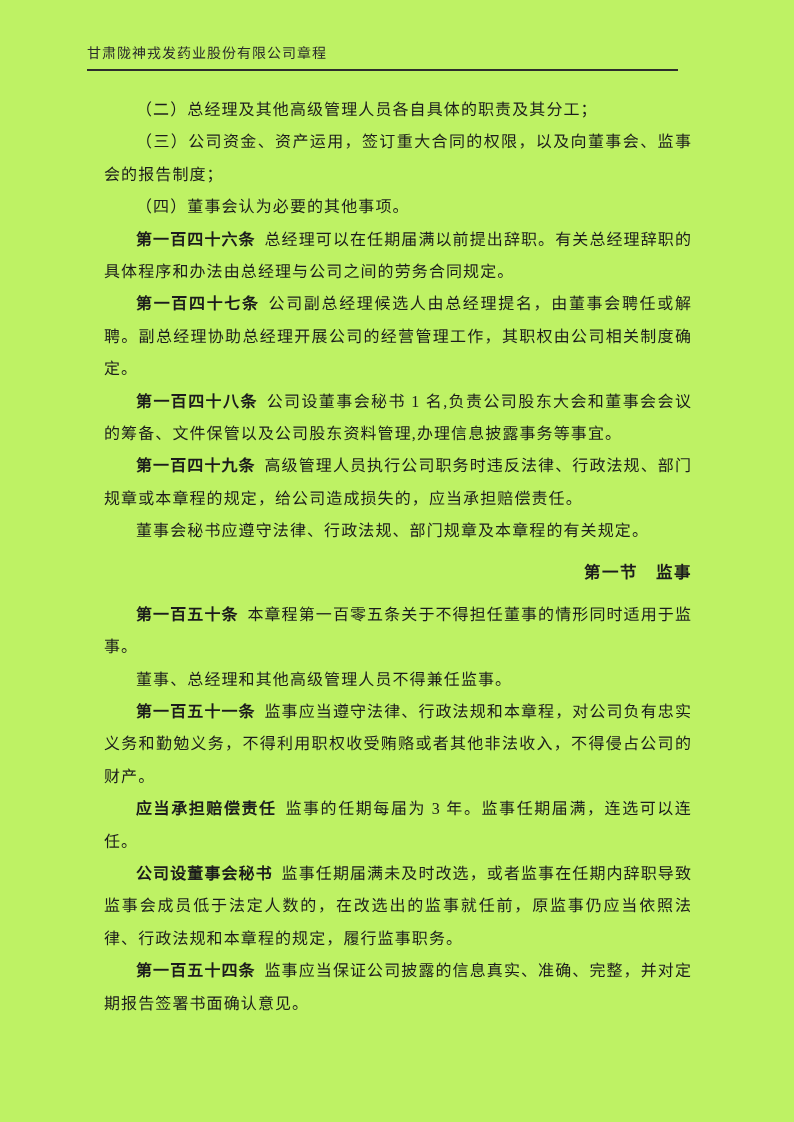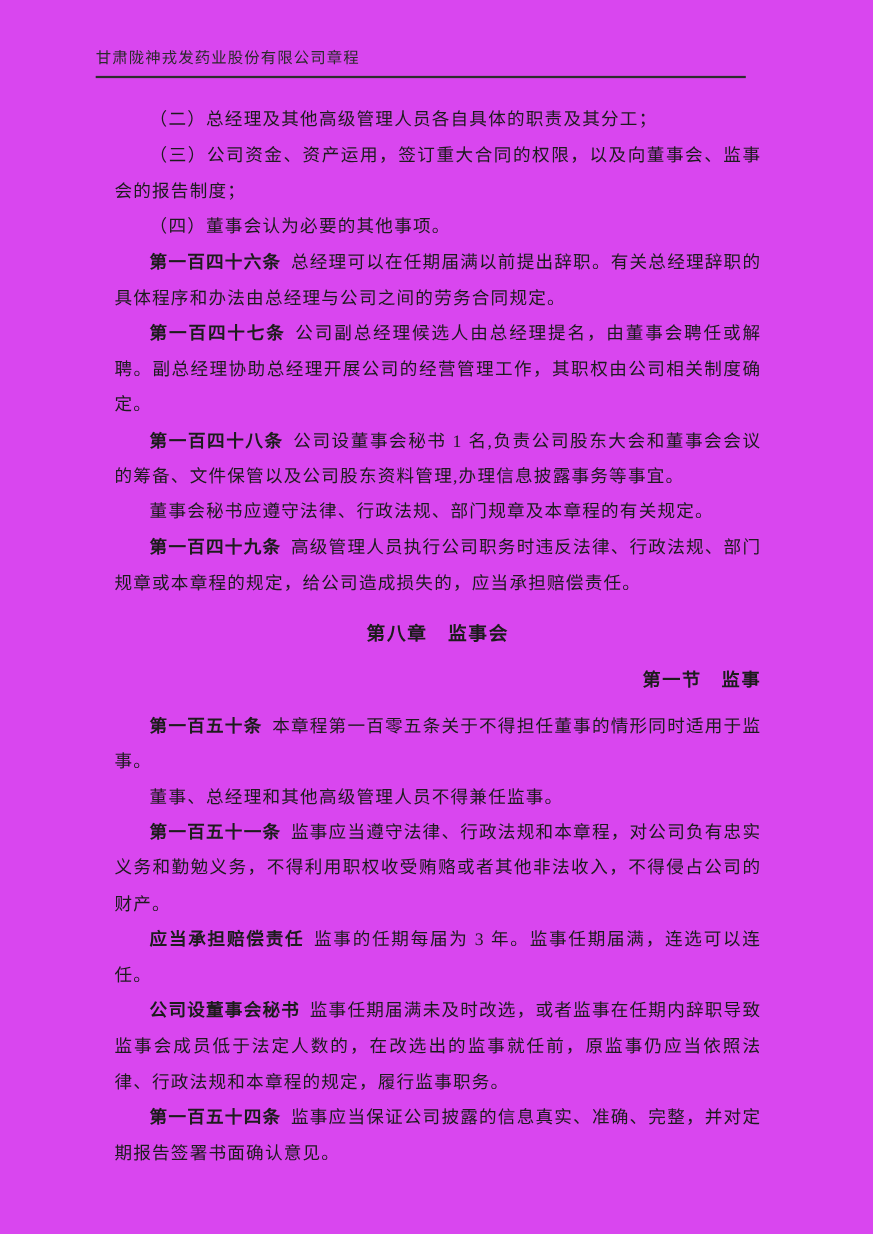--- a/index.html
+++ b/index.html
@@ -5,21 +5,21 @@
   html, body {
     margin: 0;
     padding: 0;
     background: #ffffff;
   }
   .page {
     position: relative;
     width: 794px;
     height: 1122px;
     margin: 0 auto;
-    background: #d946ef;
+    background: #bef264;
     overflow: hidden;
     font-family: "Liberation Serif", "DejaVu Serif", serif;
     color: #1c1c1c;
   }
   .header {
     position: absolute;
     top: 44px;
     left: 87px;
     right: 116px;
     font-size: 14px;
@@ -81,23 +81,22 @@
 <div class="page">
   <div class="header">甘肃陇神戎发药业股份有限公司章程</div>
 
   <div class="doc-body">
       <p class="para">（二）总经理及其他高级管理人员各自具体的职责及其分工；</p>
       <p class="para">（三）公司资金、资产运用，签订重大合同的权限，以及向董事会、监事会的报告制度；</p>
       <p class="para">（四）董事会认为必要的其他事项。</p>
       <p class="para"><b class="lead">第一百四十六条</b>总经理可以在任期届满以前提出辞职。有关总经理辞职的具体程序和办法由总经理与公司之间的劳务合同规定。</p>
       <p class="para"><b class="lead">第一百四十七条</b>公司副总经理候选人由总经理提名，由董事会聘任或解聘。副总经理协助总经理开展公司的经营管理工作，其职权由公司相关制度确定。</p>
       <p class="para"><b class="lead">第一百四十八条</b>公司设董事会秘书 1 名,负责公司股东大会和董事会会议的筹备、文件保管以及公司股东资料管理,办理信息披露事务等事宜。</p>
+      <p class="para"><b class="lead">第一百四十九条</b>高级管理人员执行公司职务时违反法律、行政法规、部门规章或本章程的规定，给公司造成损失的，应当承担赔偿责任。</p>
       <p class="para">董事会秘书应遵守法律、行政法规、部门规章及本章程的有关规定。</p>
-      <p class="para"><b class="lead">第一百四十九条</b>高级管理人员执行公司职务时违反法律、行政法规、部门规章或本章程的规定，给公司造成损失的，应当承担赔偿责任。</p>
-      <div class="chapter-heading">第八章　监事会</div>
       <div class="section-heading">第一节　监事</div>
       <p class="para"><b class="lead">第一百五十条</b>本章程第一百零五条关于不得担任董事的情形同时适用于监事。</p>
       <p class="para">董事、总经理和其他高级管理人员不得兼任监事。</p>
       <p class="para"><b class="lead">第一百五十一条</b>监事应当遵守法律、行政法规和本章程，对公司负有忠实义务和勤勉义务，不得利用职权收受贿赂或者其他非法收入，不得侵占公司的财产。</p>
       <p class="para"><b class="lead">应当承担赔偿责任</b>监事的任期每届为 3 年。监事任期届满，连选可以连任。</p>
       <p class="para"><b class="lead">公司设董事会秘书</b>监事任期届满未及时改选，或者监事在任期内辞职导致监事会成员低于法定人数的，在改选出的监事就任前，原监事仍应当依照法律、行政法规和本章程的规定，履行监事职务。</p>
       <p class="para"><b class="lead">第一百五十四条</b>监事应当保证公司披露的信息真实、准确、完整，并对定期报告签署书面确认意见。</p>
     </div>
 
 </div>

